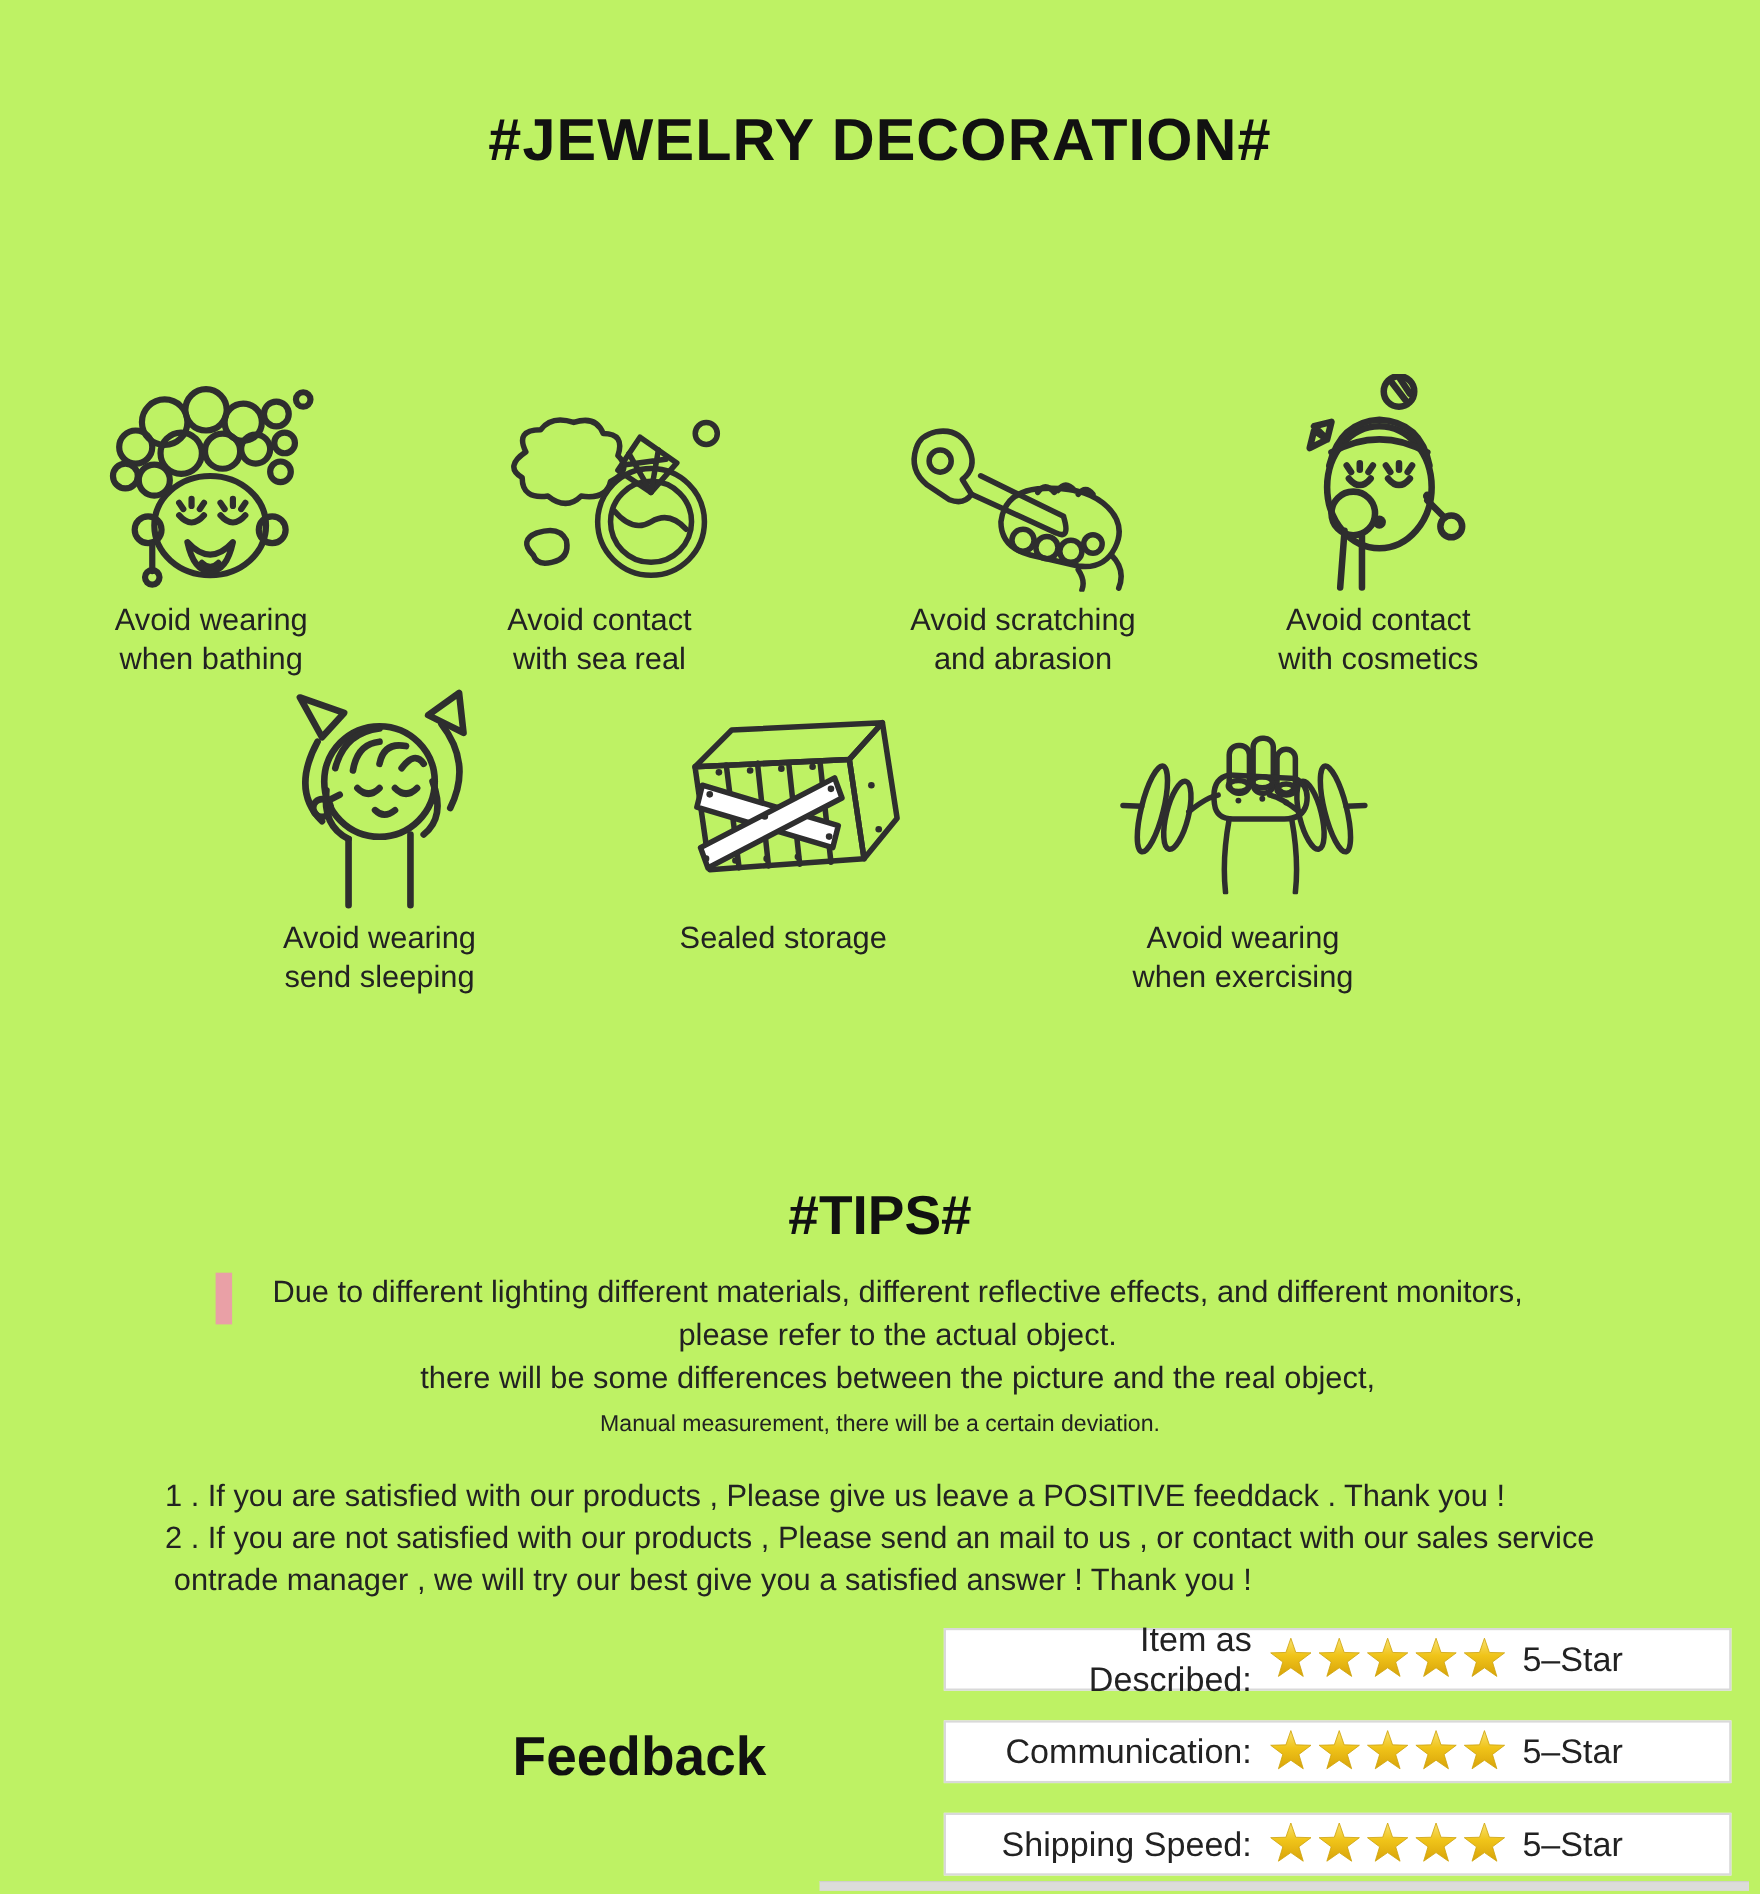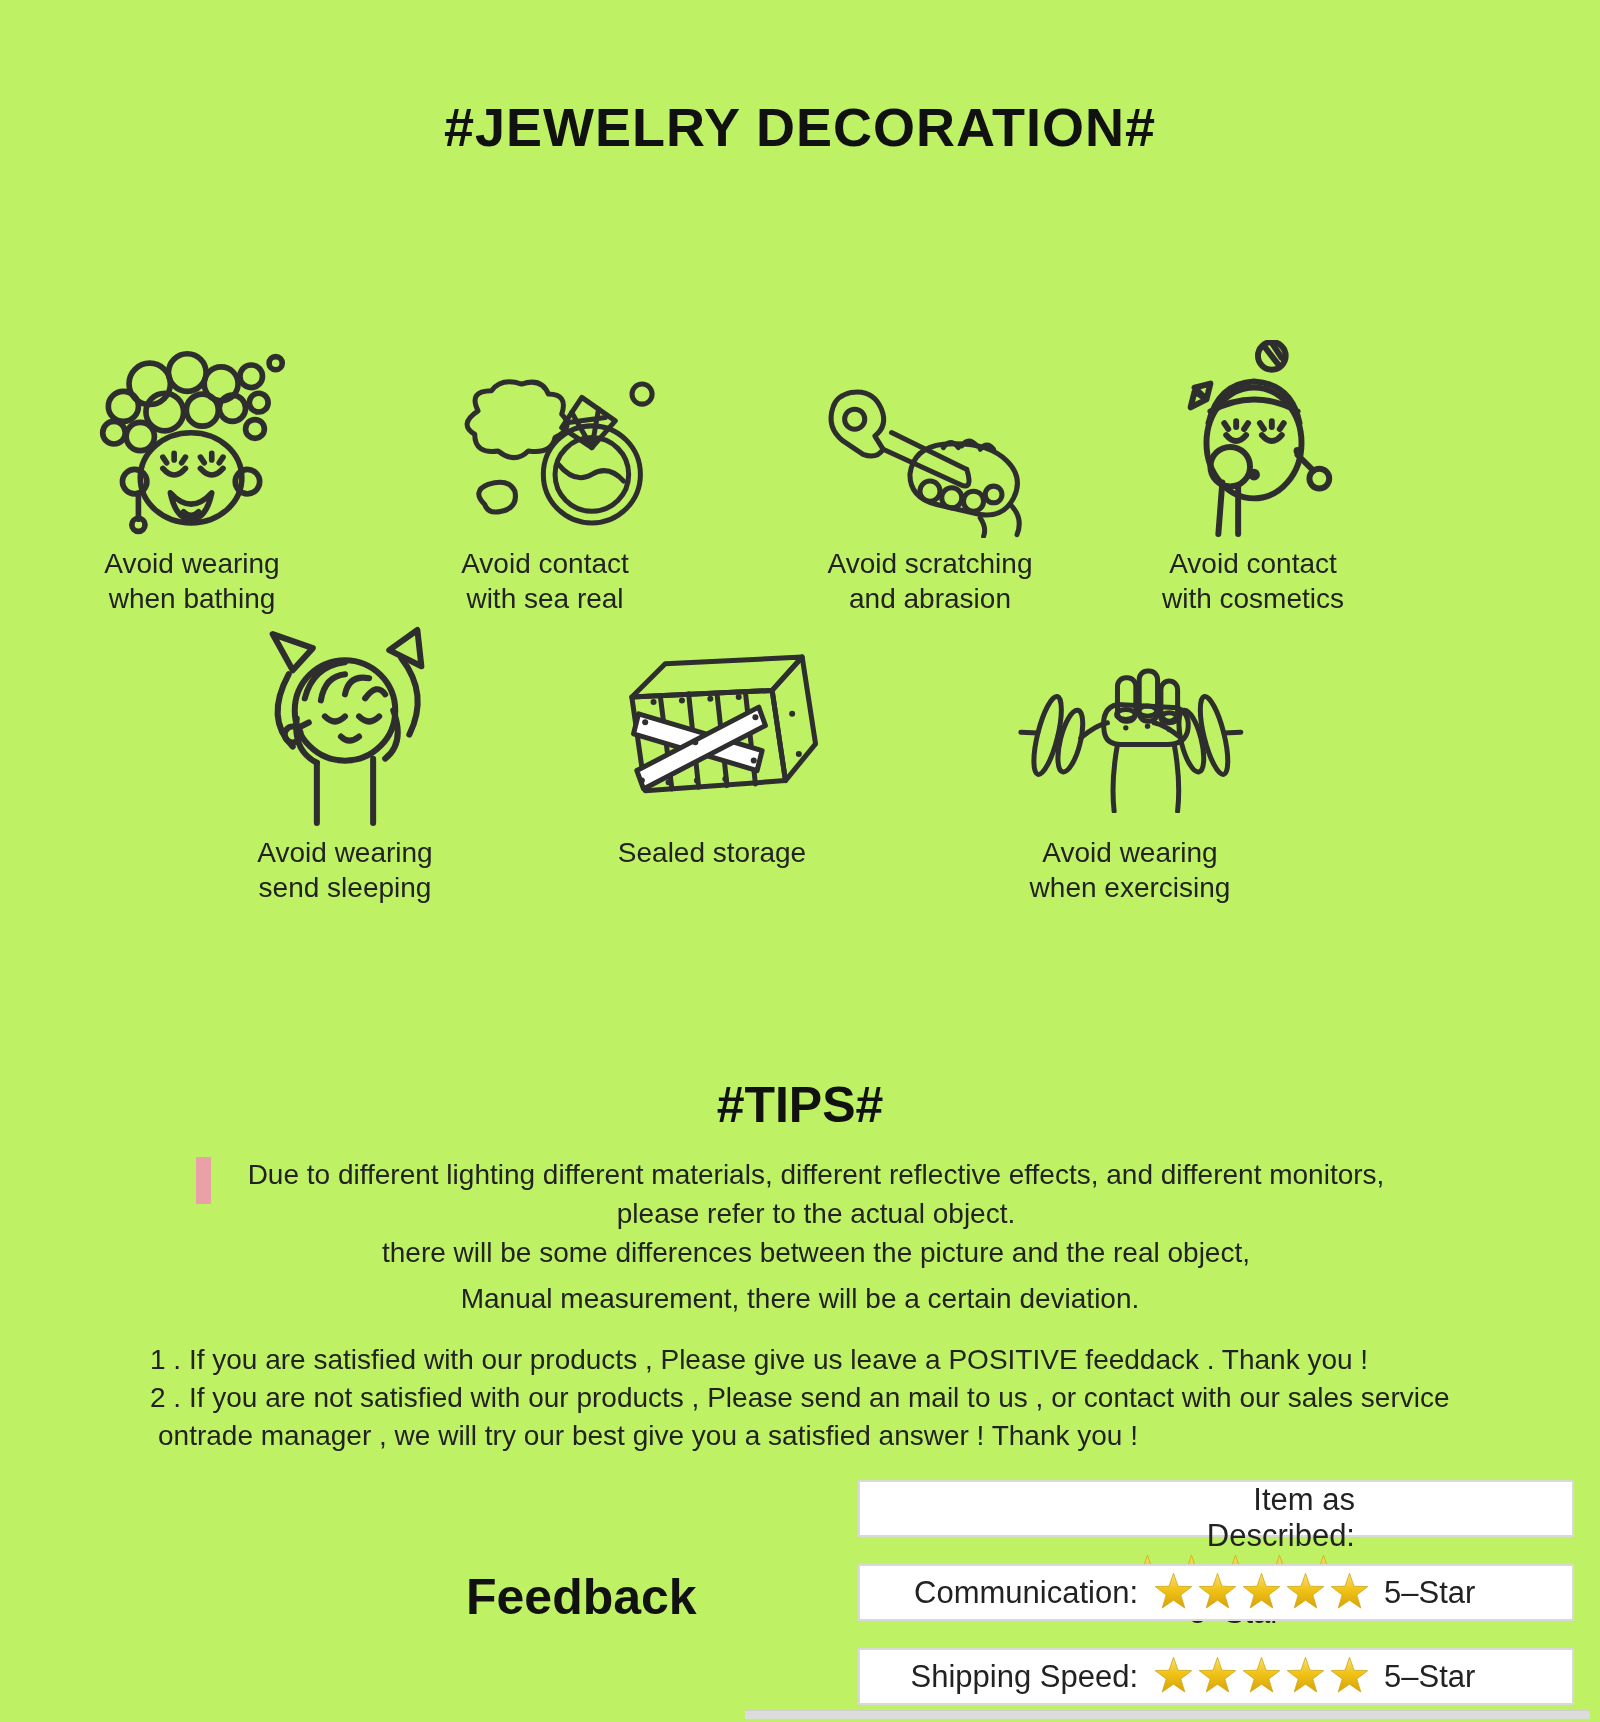--- a/index.html
+++ b/index.html
@@ -14,21 +14,21 @@
   .care-label{margin-top:8px;font-size:28px;line-height:35px;color:#222;white-space:nowrap;}
   .lineart{stroke:#2e2e2e;fill:none;stroke-width:3;stroke-linecap:round;stroke-linejoin:round;}
   .lineart .fillwhite{fill:#ffffff;}
   .lineart .dot{fill:#2e2e2e;stroke:none;}
   .tips-heading{position:absolute;top:1076px;left:0;width:100%;margin:0;text-align:center;
                 font-size:50px;font-weight:700;color:#111;}
   .tips-accent{position:absolute;left:196px;top:1157px;width:15px;height:47px;}
   .tips-para{position:absolute;top:1155px;left:16px;width:100%;text-align:center;
              font-size:28px;line-height:39px;color:#222;}
   .tips-note{position:absolute;top:1283px;left:0;width:100%;text-align:center;
-             font-size:28px;color:#222;}
+             font-size:21px;color:#222;}
   .tips-list{position:absolute;top:1341px;left:150px;width:1390px;text-align:left;
              font-size:28px;line-height:38px;color:#222;}
   .tips-list .indent{padding-left:8px;}
   .feedback-heading{position:absolute;left:466px;top:1568px;margin:0;
                     font-size:50px;font-weight:700;color:#111;}
   .rating-box{position:absolute;left:858px;width:716px;height:57px;background:#fff;
               border:2px solid #d9d9d9;display:flex;align-items:center;box-sizing:border-box;
               padding-left:26px;}
   .rating-label{display:inline-block;width:252px;text-align:right;font-size:31px;color:#222;}
   .stars{display:inline-flex;align-items:center;margin-left:14px;}
@@ -248,21 +248,21 @@
   </div>
   <div class="tips-note">Manual measurement, there will be a certain deviation.</div>
   <div class="tips-list">
     <div>1 . If you are satisfied with our products , Please give us leave a POSITIVE feeddack . Thank you !</div>
     <div>2 . If you are not satisfied with our products , Please send an mail to us , or contact with our sales service</div>
     <div class="indent">ontrade manager , we will try our best give you a satisfied answer ! Thank you !</div>
   </div>
 
   <h2 class="feedback-heading">Feedback</h2>
 
-  <div class="rating-box" style="top:1480px;flex-direction:column;">
+  <div class="rating-box" style="top:1480px;">
     <span class="rating-label">Item as Described:</span>
     <span class="stars">
         <svg class="star-svg" viewBox="0 0 32 32">
           <use href="#star-shape"></use>
         </svg>
         <svg class="star-svg" viewBox="0 0 32 32">
           <use href="#star-shape"></use>
         </svg>
         <svg class="star-svg" viewBox="0 0 32 32">
           <use href="#star-shape"></use>

